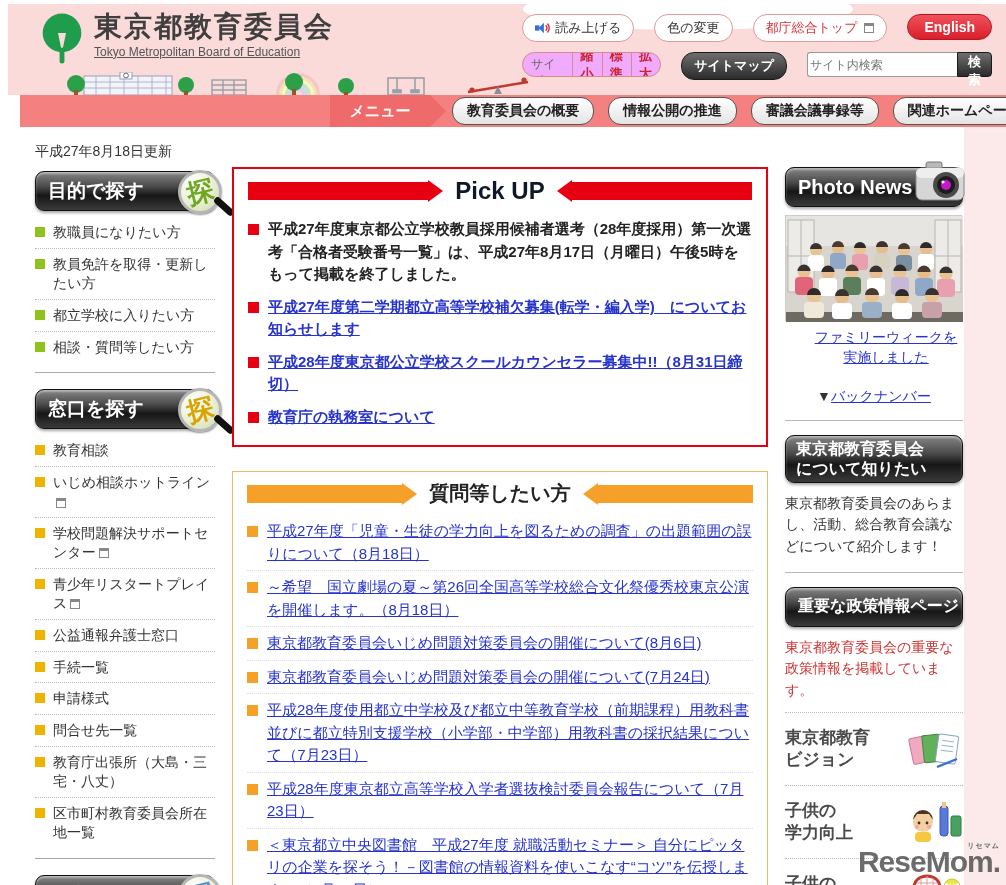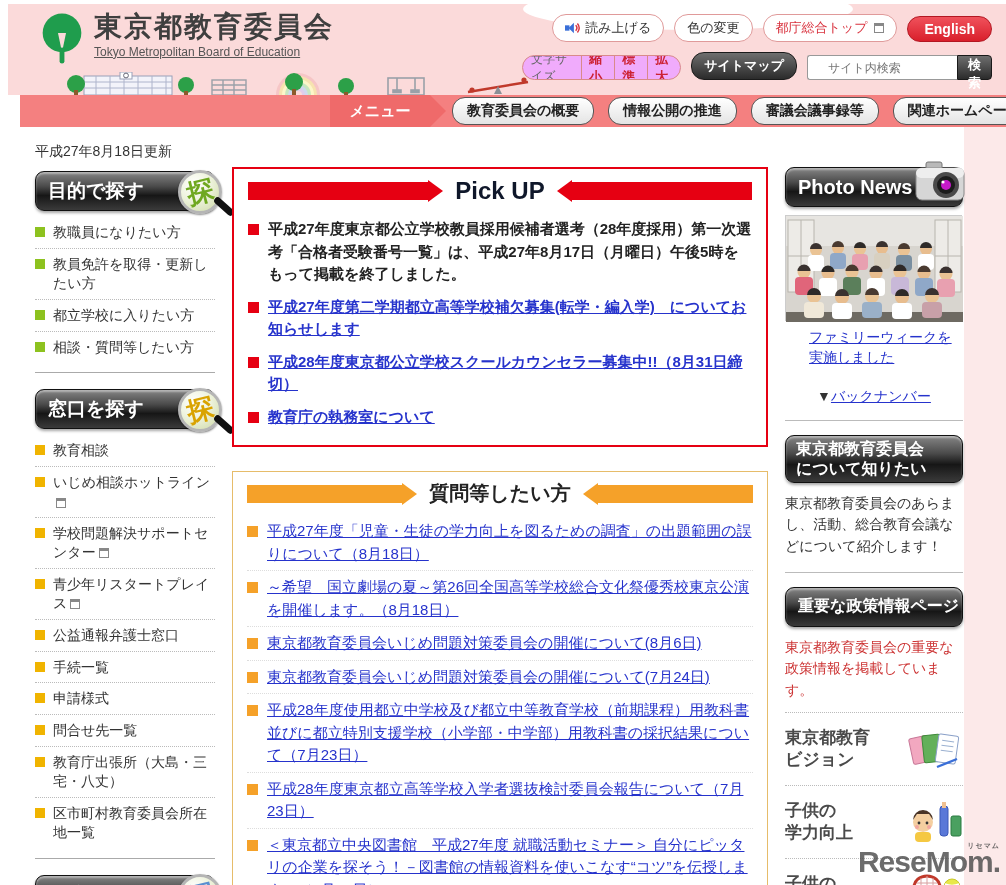--- a/index.html
+++ b/index.html
@@ -20,21 +20,21 @@
     background:#fff; border-radius:50%;
   }
   .logo-area { position:absolute; top:8px; left:28px; display:flex; align-items:flex-start; }
   .logo-mark { width:52px; height:58px; }
   .logo-text { margin-left:6px; }
   .site-title { font-size:28px; font-weight:bold; color:#3f3f3f; letter-spacing:2px; line-height:1.1; }
   .site-sub { font-size:12px; color:#555; margin-top:2px;text-decoration:underline; }
   .header-illust { position:absolute; left:28px; top:68px; width:620px; height:23px; overflow:hidden; }
 
   .hdr-controls { position:absolute; top:10px; right:14px; width:470px; }
-  .hdr-row { display:flex; justify-content:flex-end; align-items:flex-end; gap:10px; margin-bottom:10px; }
+  .hdr-row { display:flex; justify-content:flex-end; align-items:flex-start; gap:20px; margin-bottom:10px; }
   .pill {
     background:#fff; border:1px solid #e09a9a; border-radius:14px;
     padding:4px 12px; font-size:13px; color:#333; display:inline-flex; align-items:center; gap:4px;
     cursor:pointer; white-space:nowrap;
   }
   .pill.red-text { color:#d9333f; }
   .btn-english {
     background:linear-gradient(#f0525c,#d91f2b); color:#fff; font-weight:bold;
     border:1px solid #b31722; border-radius:14px; padding:4px 16px; font-size:14px; cursor:pointer;
   }
@@ -47,21 +47,21 @@
     font-size:13px; font-weight:bold; color:#cc2233; padding:0 7px;
     border-left:1px solid #d98a8a; height:100%; display:flex; align-items:center; cursor:pointer;
   }
   .btn-dark {
     background:linear-gradient(#6e6e6e,#2b2b2b); color:#fff; font-weight:bold;
     border:1px solid #1a1a1a; border-radius:13px; padding:4px 12px; font-size:13px; cursor:pointer;
     white-space:nowrap;
   }
   .search-wrap { display:inline-flex; align-items:center; }
   .search-input {
-    width:150px; height:25px; border:1px solid #999; border-right:none; font-size:12px; padding:0 20px;
+    width:150px; height:25px; border:1px solid #999; border-right:none; font-size:12px; padding:0 2px;
     border-radius:3px 0 0 3px;
   }
   .btn-search {
     background:linear-gradient(#6e6e6e,#2b2b2b); color:#fff; font-weight:bold;
     border:1px solid #1a1a1a; border-radius:0 4px 4px 0; height:25px; padding:0 10px; font-size:13px; cursor:pointer;
   }
   .speaker-icon { width:16px; height:14px; }
   .ext-icon {
     display:inline-block; width:10px; height:10px; border:1px solid #888; border-top:3px solid #888;
     background:#fff; margin-left:3px; vertical-align:middle;
@@ -159,21 +159,21 @@
   .pickup-list li::before { background:#e60012; }
   .pickup-list li { font-weight:bold; }
   .press-list li { border-bottom:1px dotted #ddd; }
   .press-list li:last-child { border-bottom:none; }
   .press-list li::before { background:#f5a129; }
   .notice-text { color:#222; }
 
   
   .camera-icon { position:absolute; right:-6px; top:-8px; width:56px; height:44px; }
   .photo-wrap { margin-top:8px; border:1px solid #ccc; width:177px; height:106px; cursor:pointer; }
-  .photo-caption { display:block; text-align:left; font-size:14px; line-height:1.45; margin-top:6px;margin-left:24px; }
+  .photo-caption { display:block; text-align:center; font-size:14px; line-height:1.45; margin-top:6px;margin-left:24px; }
   .backnumber { font-size:14px; margin-top:20px; text-align:center; }
   .backnumber .tri { color:#333; }
   .right-divider { border-top:1px solid #bbb; margin:14px 0; }
   .right-desc { font-size:14px; line-height:1.55; margin-top:10px; }
   .right-desc.red { color:#cc3333; }
   .dotted-sep { border-top:1px dotted #bbb; margin:10px 0; }
   .rnav-item { display:flex; align-items:center; justify-content:space-between; padding:4px 0; cursor:pointer; }
   .rnav-label { font-size:17px; font-weight:bold; color:#4a4a4a; line-height:1.25; }
   .rnav-icon { width:56px; height:44px; flex:none; }
 

